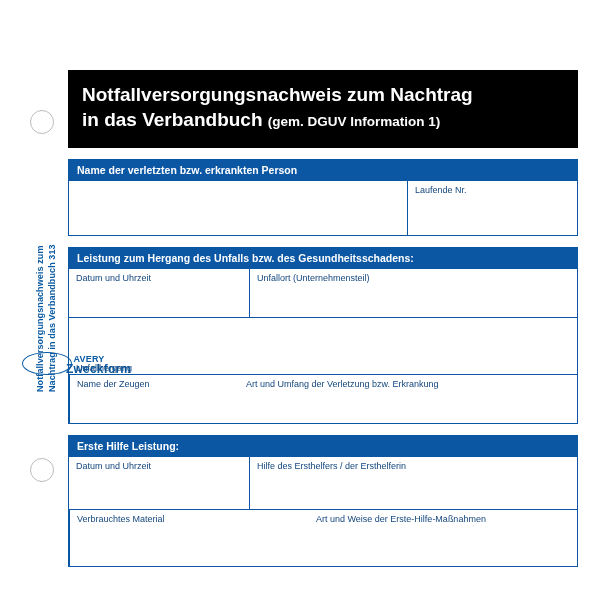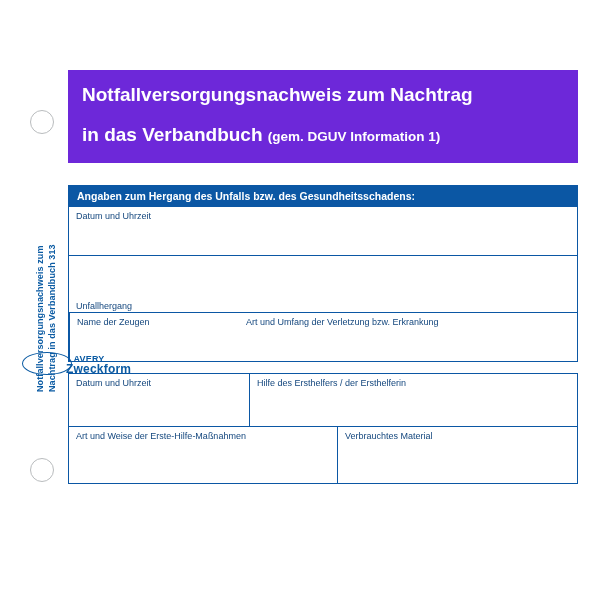--- a/index.html
+++ b/index.html
@@ -84,37 +84,36 @@
   
   .form {
     position: absolute;
     left: 68px;
     top: 70px;
     width: 510px;
   }
 
   
   .title-bar {
-    background: #6d28d9;
+    background: #000000;
     color: #ffffff;
     padding: 12px 24px 14px 14px;
     box-sizing: border-box;
   }
   .title-line1 {
     font-size: 19px;
     font-weight: bold;
     line-height: 25px;
     white-space: nowrap;
   }
   .title-line2 {
     font-size: 19px;
     font-weight: bold;
     line-height: 25px;
     white-space: nowrap;
-    margin-top: 15px;
   }
   .title-sub {
     font-size: 13.5px;
     font-weight: bold;
   }
 
   
   .box {
     border: 1px solid #0b57a4;
     box-sizing: border-box;
@@ -190,30 +189,44 @@
 
   <div class="form">
 
     <div class="title-bar">
       <div class="title-line1">Notfallversorgungsnachweis zum Nachtrag</div>
       <div class="title-line2"><span>in das Verbandbuch </span><span class="title-sub">(gem. DGUV Information 1)</span></div>
     </div>
 
     <div class="gap-10"></div>
 
+    <div class="box">
+      <div class="bar">Name der verletzten bzw. erkrankten Person</div>
+      <div class="row sec1">
+        <div class="cell c1">
+          <div class="cap"></div>
+        </div>
+        <div class="cell c2 vline">
+          <div class="cap">Laufende Nr.</div>
+        </div>
+      </div>
+    </div>
 
     <div class="gap-10"></div>
 
     <div class="box">
-      <div class="bar">Angaben zum Hergang des Unfalls bzw. des Gesundheitsschadens:</div>
+      <div class="bar">Leistung zum Hergang des Unfalls bzw. des Gesundheitsschadens:</div>
 
       <div class="row s2-r1">
         <div class="cell c1">
           <div class="cap">Datum und Uhrzeit</div>
         </div>
+        <div class="cell c2 vline">
+          <div class="cap">Unfallort (Unternehmensteil)</div>
+        </div>
       </div>
 
       <div class="row s2-r2 hline">
         <div class="cell c1">
           <div class="cap">Unfallhergang</div>
         </div>
       </div>
 
       <div class="row s2-r3 hline">
         <div class="cell c2 vline">
@@ -221,34 +234,35 @@
         </div>
         <div class="cell c1">
           <div class="cap">Art und Umfang der Verletzung bzw. Erkrankung</div>
         </div>
       </div>
     </div>
 
     <div class="gap-10"></div>
 
     <div class="box">
+      <div class="bar">Erste Hilfe Leistung:</div>
 
       <div class="row s3-r1">
         <div class="cell c1">
           <div class="cap">Datum und Uhrzeit</div>
         </div>
         <div class="cell c2 vline">
           <div class="cap">Hilfe des Ersthelfers / der Ersthelferin</div>
         </div>
       </div>
 
       <div class="row s3-r2 hline">
+        <div class="cell c2 vline">
+          <div class="cap">Verbrauchtes Material</div>
+        </div>
         <div class="cell c1">
           <div class="cap">Art und Weise der Erste-Hilfe-Maßnahmen</div>
-        </div>
-        <div class="cell c2 vline">
-          <div class="cap">Verbrauchtes Material</div>
         </div>
       </div>
     </div>
 
   </div>
 </div>
 
 </body></html>

